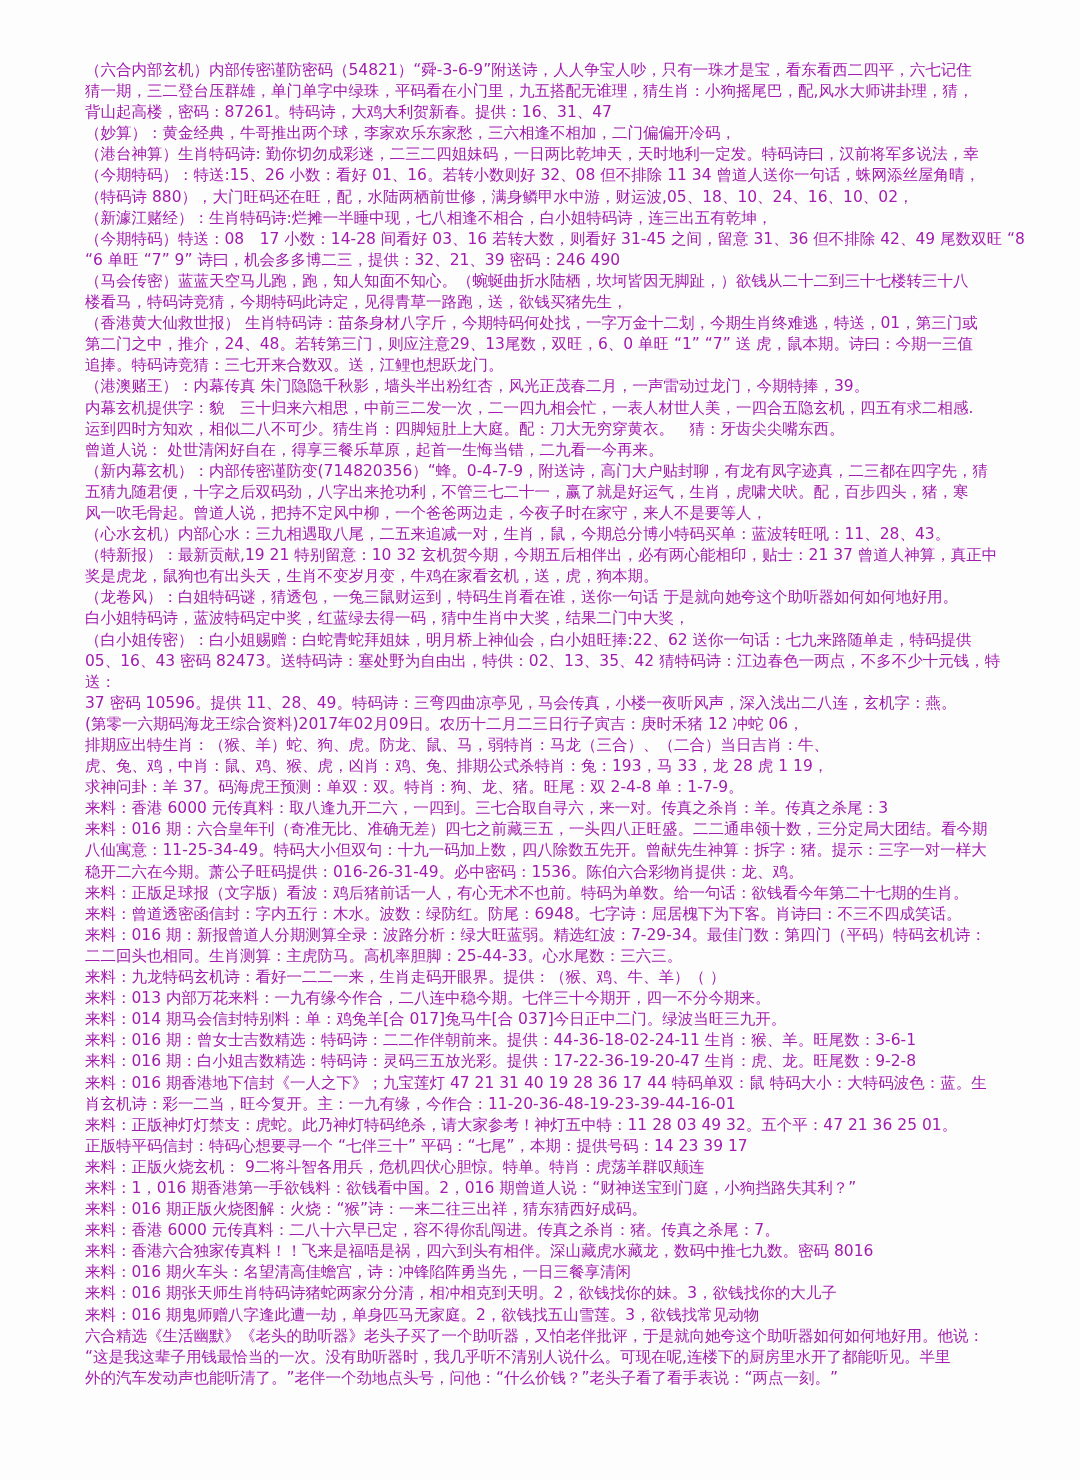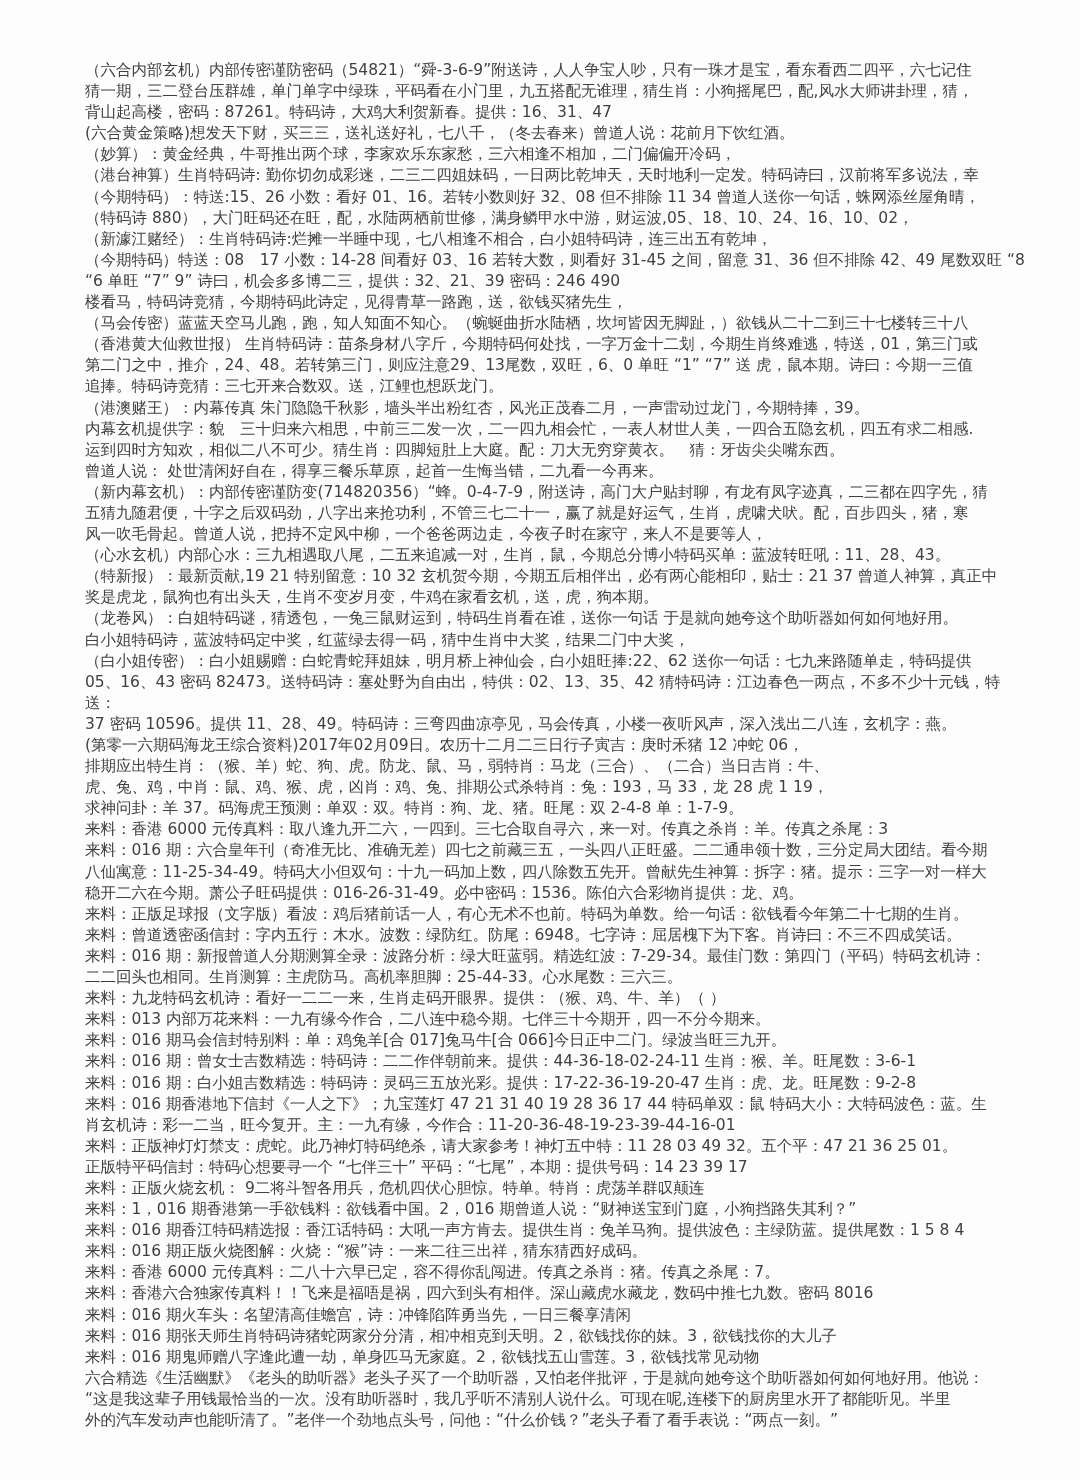--- a/index.html
+++ b/index.html
@@ -20,21 +20,21 @@
     top: 0;
     width: 1080px;
     height: 1480px;
     background: #fdfdfd;
   }
   .doc {
     position: absolute;
     left: 85px;
     top: 60px;
     width: 940px;
-    color: #404040;
+    color: #a21caf;
     font-size: 15.5px;
     line-height: 21.1px;
     letter-spacing: 0px;
     text-align: left;
     word-break: break-all;
   }
   .line {
     white-space: normal;
     min-height: 21px;
     font-weight: 500;
@@ -42,30 +42,29 @@
   }
 </style>
 </head>
 <body>
 
 <div class="page">
   <div class="doc">
       <div class="line">（六合内部玄机）内部传密谨防密码（54821）“舜-3-6-9”附送诗，人人争宝人吵，只有一珠才是宝，看东看西二四平，六七记住</div>
       <div class="line">猜一期，三二登台压群雄，单门单字中绿珠，平码看在小门里，九五搭配无谁理，猜生肖：小狗摇尾巴，配,风水大师讲卦理，猜，</div>
       <div class="line">背山起高楼，密码：87261。特码诗，大鸡大利贺新春。提供：16、31、47</div>
-      <div class="line">(六合黄金策略)想发天下财，买三三，送礼送好礼，七八千，（冬去春来）曾道人说：花前月下饮红酒。</div>
       <div class="line">（妙算）：黄金经典，牛哥推出两个球，李家欢乐东家愁，三六相逢不相加，二门偏偏开冷码，</div>
       <div class="line">（港台神算）生肖特码诗: 勤你切勿成彩迷，二三二四姐妹码，一日两比乾坤天，天时地利一定发。特码诗曰，汉前将军多说法，幸</div>
       <div class="line">（今期特码）：特送:15、26 小数：看好 01、16。若转小数则好 32、08 但不排除 11 34 曾道人送你一句话，蛛网添丝屋角晴，</div>
       <div class="line">（特码诗 880），大门旺码还在旺，配，水陆两栖前世修，满身鳞甲水中游，财运波,05、18、10、24、16、10、02，</div>
       <div class="line">（新澽江赌经）：生肖特码诗:烂摊一半睡中现，七八相逢不相合，白小姐特码诗，连三出五有乾坤，</div>
       <div class="line">（今期特码）特送：08　17 小数：14-28 间看好 03、16 若转大数，则看好 31-45 之间，留意 31、36 但不排除 42、49 尾数双旺 “8</div>
       <div class="line">“6 单旺 “7”  9” 诗曰，机会多多博二三，提供：32、21、39 密码：246 490</div>
+      <div class="line">（马会传密）蓝蓝天空马儿跑，跑，知人知面不知心。（蜿蜒曲折水陆栖，坎坷皆因无脚趾，）欲钱从二十二到三十七楼转三十八</div>
       <div class="line">楼看马，特码诗竞猜，今期特码此诗定，见得青草一路跑，送，欲钱买猪先生，</div>
-      <div class="line">（马会传密）蓝蓝天空马儿跑，跑，知人知面不知心。（蜿蜒曲折水陆栖，坎坷皆因无脚趾，）欲钱从二十二到三十七楼转三十八</div>
       <div class="line">（香港黄大仙救世报） 生肖特码诗：苗条身材八字斤，今期特码何处找，一字万金十二划，今期生肖终难逃，特送，01，第三门或</div>
       <div class="line">第二门之中，推介，24、48。若转第三门，则应注意29、13尾数，双旺，6、0 单旺 “1”  “7” 送 虎，鼠本期。诗曰：今期一三值</div>
       <div class="line">追捧。特码诗竞猜：三七开来合数双。送，江鲤也想跃龙门。</div>
       <div class="line">（港澳赌王）：内幕传真 朱门隐隐千秋影，墙头半出粉红杏，风光正茂春二月，一声雷动过龙门，今期特捧，39。</div>
       <div class="line">内幕玄机提供字：貌　三十归来六相思，中前三二发一次，二一四九相会忙，一表人材世人美，一四合五隐玄机，四五有求二相感.</div>
       <div class="line">运到四时方知欢，相似二八不可少。猜生肖：四脚短肚上大庭。配：刀大无穷穿黄衣。　猜：牙齿尖尖嘴东西。</div>
       <div class="line">曾道人说： 处世清闲好自在，得享三餐乐草原，起首一生悔当错，二九看一今再来。</div>
       <div class="line">（新内幕玄机）：内部传密谨防变(714820356）“蜂。0-4-7-9，附送诗，高门大户贴封聊，有龙有凤字迹真，二三都在四字先，猜</div>
       <div class="line">五猜九随君便，十字之后双码劲，八字出来抢功利，不管三七二十一，赢了就是好运气，生肖，虎啸犬吠。配，百步四头，猪，寒</div>
       <div class="line">风一吹毛骨起。曾道人说，把持不定风中柳，一个爸爸两边走，今夜子时在家守，来人不是要等人，</div>
@@ -84,30 +83,29 @@
       <div class="line">来料：香港 6000 元传真料：取八逢九开二六，一四到。三七合取自寻六，来一对。传真之杀肖：羊。传真之杀尾：3</div>
       <div class="line">来料：016 期：六合皇年刊（奇准无比、准确无差）四七之前藏三五，一头四八正旺盛。二二通串领十数，三分定局大团结。看今期</div>
       <div class="line">八仙寓意：11-25-34-49。特码大小但双句：十九一码加上数，四八除数五先开。曾献先生神算：拆字：猪。提示：三字一对一样大</div>
       <div class="line">稳开二六在今期。萧公子旺码提供：016-26-31-49。必中密码：1536。陈伯六合彩物肖提供：龙、鸡。</div>
       <div class="line">来料：正版足球报（文字版）看波：鸡后猪前话一人，有心无术不也前。特码为单数。给一句话：欲钱看今年第二十七期的生肖。</div>
       <div class="line">来料：曾道透密函信封：字内五行：木水。波数：绿防红。防尾：6948。七字诗：屈居槐下为下客。肖诗曰：不三不四成笑话。</div>
       <div class="line">来料：016 期：新报曾道人分期测算全录：波路分析：绿大旺蓝弱。精选红波：7-29-34。最佳门数：第四门（平码）特码玄机诗：</div>
       <div class="line">二二回头也相同。生肖测算：主虎防马。高机率胆脚：25-44-33。心水尾数：三六三。</div>
       <div class="line">来料：九龙特码玄机诗：看好一二二一来，生肖走码开眼界。提供：（猴、鸡、牛、羊）（ ）</div>
       <div class="line">来料：013 内部万花来料：一九有缘今作合，二八连中稳今期。七伴三十今期开，四一不分今期来。</div>
-      <div class="line">来料：016 期马会信封特别料：单：鸡兔羊[合 017]兔马牛[合 066]今日正中二门。绿波当旺三九开。</div>
+      <div class="line">来料：014 期马会信封特别料：单：鸡兔羊[合 017]兔马牛[合 037]今日正中二门。绿波当旺三九开。</div>
       <div class="line">来料：016 期：曾女士吉数精选：特码诗：二二作伴朝前来。提供：44-36-18-02-24-11 生肖：猴、羊。旺尾数：3-6-1</div>
       <div class="line">来料：016 期：白小姐吉数精选：特码诗：灵码三五放光彩。提供：17-22-36-19-20-47 生肖：虎、龙。旺尾数：9-2-8</div>
       <div class="line">来料：016 期香港地下信封《一人之下》；九宝莲灯 47 21 31 40 19 28 36 17 44 特码单双：鼠 特码大小：大特码波色：蓝。生</div>
       <div class="line">肖玄机诗：彩一二当，旺今复开。主：一九有缘，今作合：11-20-36-48-19-23-39-44-16-01</div>
       <div class="line">来料：正版神灯灯禁支：虎蛇。此乃神灯特码绝杀，请大家参考！神灯五中特：11 28 03 49 32。五个平：47 21 36 25 01。</div>
       <div class="line">正版特平码信封：特码心想要寻一个 “七伴三十” 平码：“七尾”，本期：提供号码：14  23 39 17</div>
       <div class="line">来料：正版火烧玄机： 9二将斗智各用兵，危机四伏心胆惊。特单。特肖：虎荡羊群叹颠连</div>
       <div class="line">来料：1，016 期香港第一手欲钱料：欲钱看中国。2，016 期曾道人说：“财神送宝到门庭，小狗挡路失其利？”</div>
-      <div class="line">来料：016 期香江特码精选报：香江话特码：大吼一声方肯去。提供生肖：兔羊马狗。提供波色：主绿防蓝。提供尾数：1 5 8 4</div>
       <div class="line">来料：016 期正版火烧图解：火烧：“猴”诗：一来二往三出祥，猜东猜西好成码。</div>
       <div class="line">来料：香港 6000 元传真料：二八十六早已定，容不得你乱闯进。传真之杀肖：猪。传真之杀尾：7。</div>
       <div class="line">来料：香港六合独家传真料！！飞来是福唔是祸，四六到头有相伴。深山藏虎水藏龙，数码中推七九数。密码 8016</div>
       <div class="line">来料：016 期火车头：名望清高佳蟾宫，诗：冲锋陷阵勇当先，一日三餐享清闲</div>
       <div class="line">来料：016 期张天师生肖特码诗猪蛇两家分分清，相冲相克到天明。2，欲钱找你的妹。3，欲钱找你的大儿子</div>
       <div class="line">来料：016 期鬼师赠八字逢此遭一劫，单身匹马无家庭。2，欲钱找五山雪莲。3，欲钱找常见动物</div>
       <div class="line">六合精选《生活幽默》《老头的助听器》老头子买了一个助听器，又怕老伴批评，于是就向她夸这个助听器如何如何地好用。他说：</div>
       <div class="line">“这是我这辈子用钱最恰当的一次。没有助听器时，我几乎听不清别人说什么。可现在呢,连楼下的厨房里水开了都能听见。半里</div>
       <div class="line">外的汽车发动声也能听清了。”老伴一个劲地点头号，问他：“什么价钱？”老头子看了看手表说：“两点一刻。”</div>
     </div>

